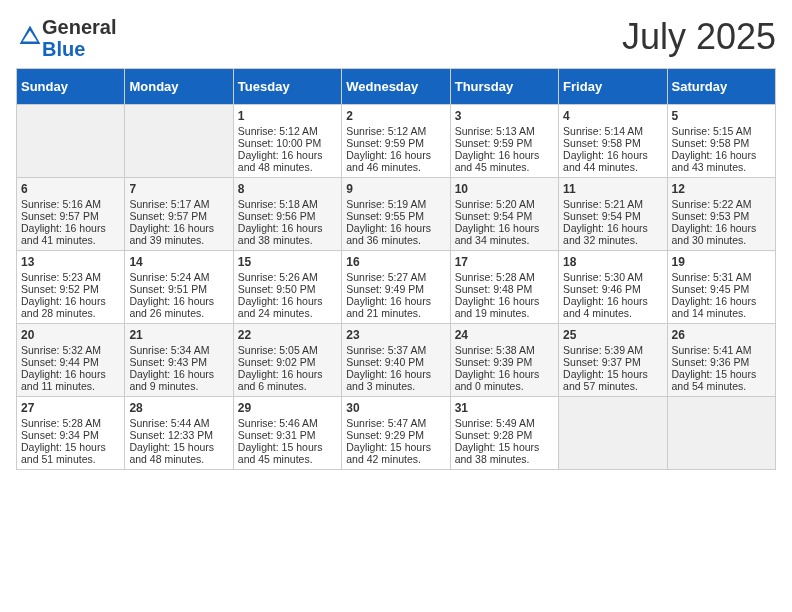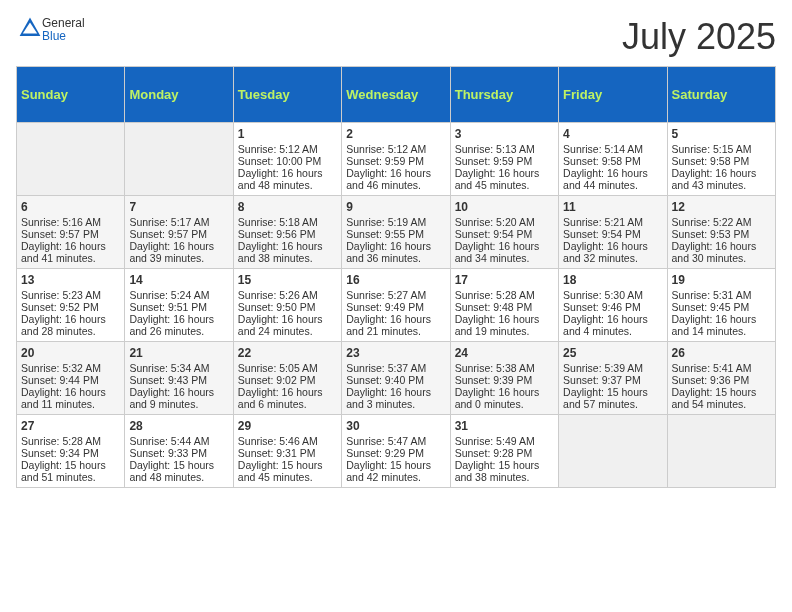--- a/index.html
+++ b/index.html
@@ -14,22 +14,22 @@
       display: flex;
       justify-content: space-between;
       align-items: flex-start;
       margin-bottom: 8px;
     }
     .logo {
       display: flex;
       align-items: center;
     }
     .logo-text {
-      font-size: 12px;
-      font-weight: normal;
+      font-size: 20px;
+      font-weight: bold;
       line-height: 1.1;
     }
     .logo-general { color: #333; }
     .logo-blue { color: #1565c0; }
     .logo-icon {
       width: 24px;
       height: 24px;
       margin-left: 2px;
     }
     .title-block {
@@ -43,24 +43,24 @@
     .location-title {
       font-size: 16px;
       color: #555;
     }
     table {
       width: 100%;
       border-collapse: collapse;
     }
     thead tr th {
       background: #1565c0;
-      color: #bef264;
+      color: #ffffff;
       font-size: 13px;
       font-weight: bold;
-      padding: 20px 4px;
+      padding: 10px 4px;
       text-align: left;
       border: 1px solid #ccc;
     }
     tbody tr td {
       border: 1px solid #ccc;
       vertical-align: top;
       padding: 4px;
       font-size: 10.5px;
       color: #333;
       min-height: 80px;
@@ -288,21 +288,21 @@
       <tr>
         <td>
           <span class="day-number">27</span>
           <div>Sunrise: 5:28 AM</div>
           <div>Sunset: 9:34 PM</div>
           <div>Daylight: 15 hours and 51 minutes.</div>
         </td>
         <td>
           <span class="day-number">28</span>
           <div>Sunrise: 5:44 AM</div>
-          <div>Sunset: 9:33 PM</div>
+          <div>Sunset: 12:33 PM</div>
           <div>Daylight: 15 hours and 48 minutes.</div>
         </td>
         <td>
           <span class="day-number">29</span>
           <div>Sunrise: 5:46 AM</div>
           <div>Sunset: 9:31 PM</div>
           <div>Daylight: 15 hours and 45 minutes.</div>
         </td>
         <td>
           <span class="day-number">30</span>

